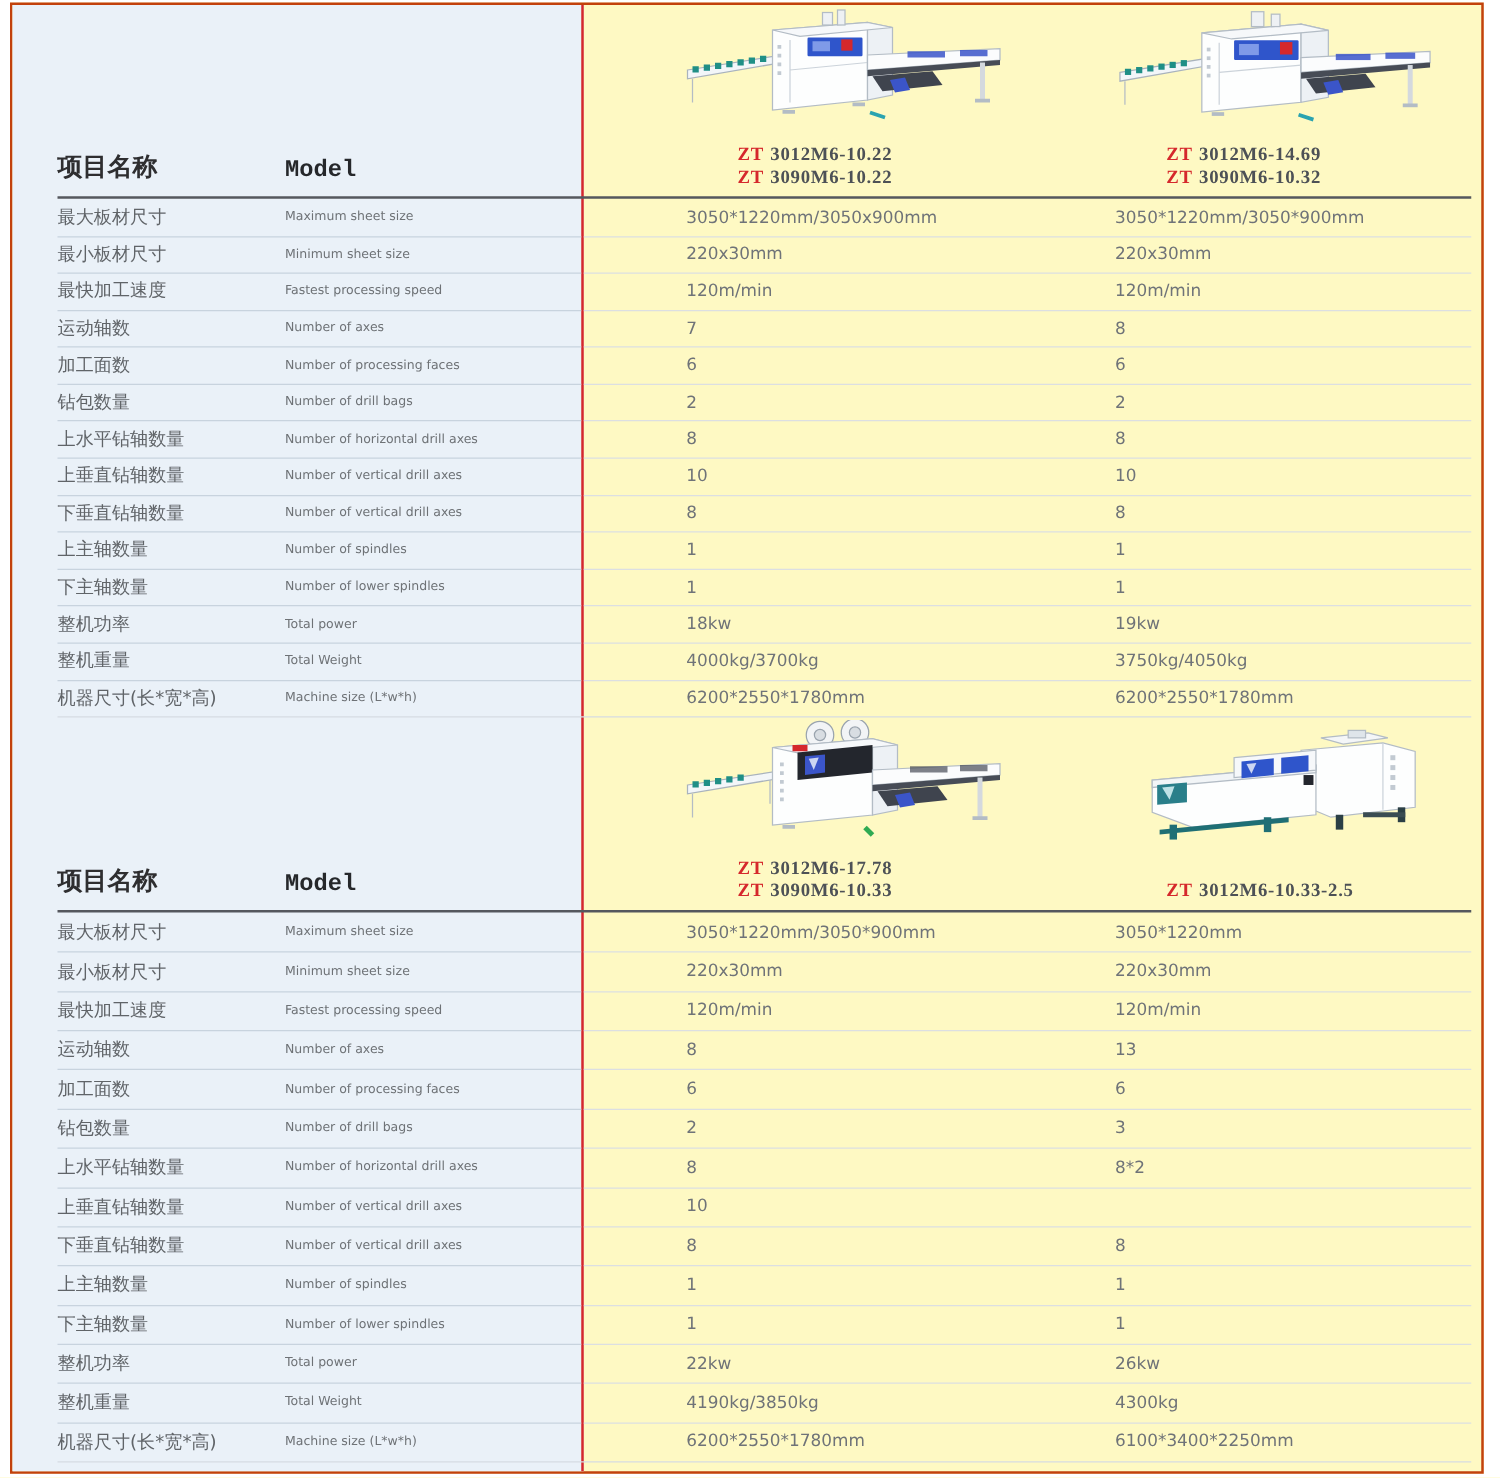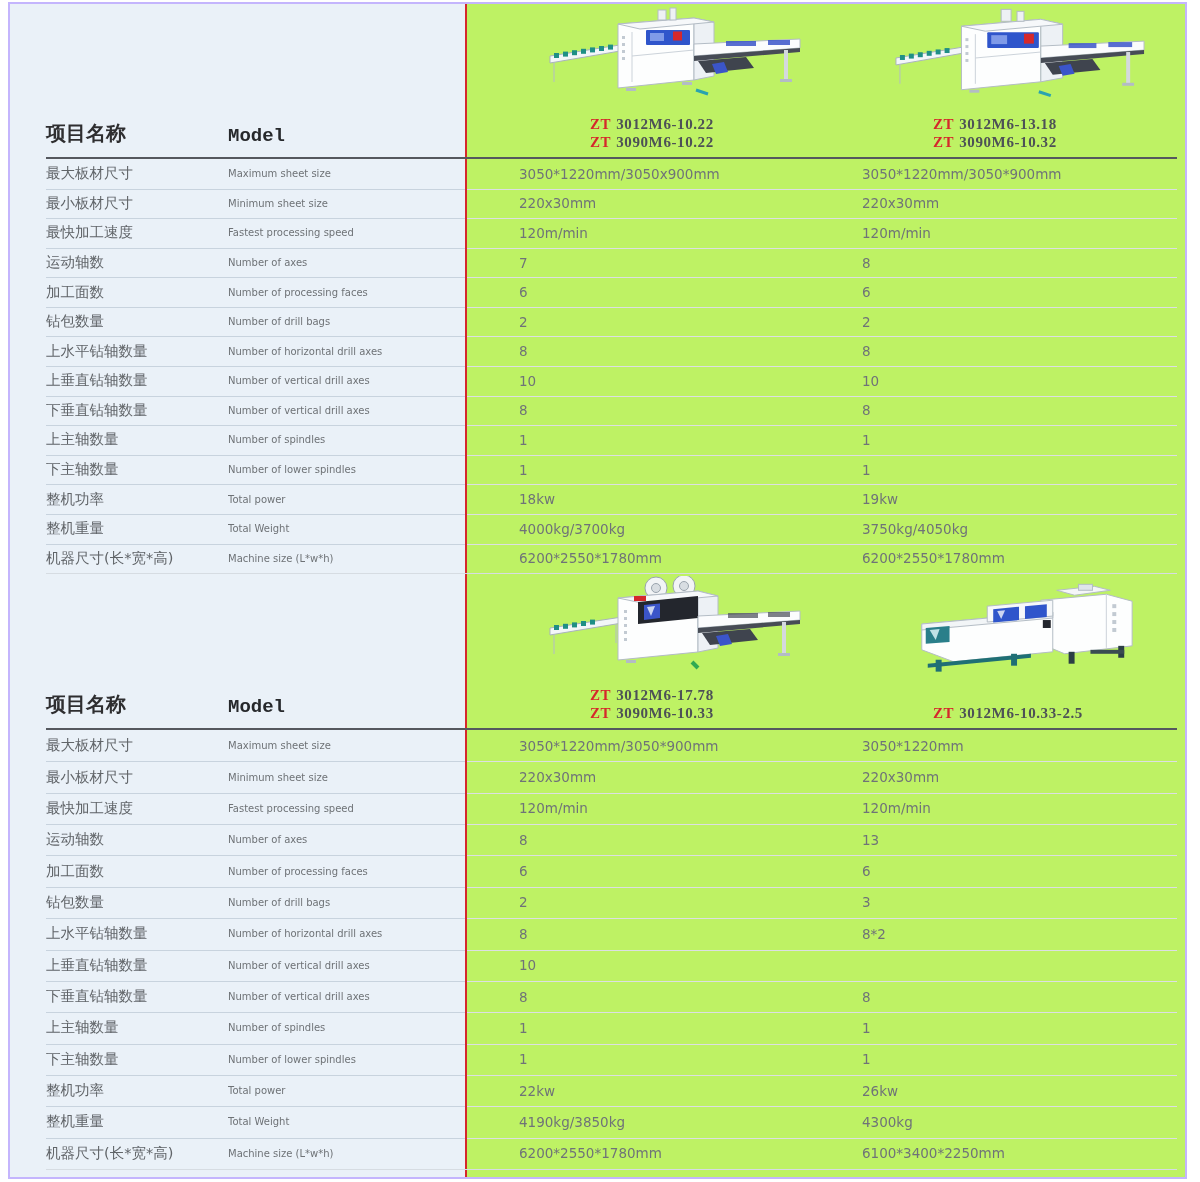--- a/index.html
+++ b/index.html
@@ -3,21 +3,21 @@
 <meta charset="utf-8">
 <style>
   html,body{margin:0;padding:0;}
   body{
     width:1200px;height:1182px;position:relative;background:#ffffff;
     font-family:"DejaVu Sans","Liberation Sans",sans-serif;
     -webkit-font-smoothing:antialiased;overflow:hidden;
   }
   .frame{
     position:absolute;left:8px;top:2px;right:13px;bottom:3px;
-    border:2px solid #c4b5fd;background:#bef264;
+    border:2px solid #c2410c;background:#fef9c3;
   }
   .left-panel{
     position:absolute;left:0;top:0;bottom:0;width:455px;
     background:#eaf1f8;border-right:2px solid #d5282c;
   }
   .sec{position:absolute;left:0;right:0;}
   .sec1{top:0;height:570px;}
   .sec2{top:570px;bottom:0;}
   .head{position:absolute;left:0;right:0;top:0;}
   .sec1 .head{height:155px;}
@@ -54,21 +54,21 @@
   .row::before{
     content:'';position:absolute;left:36px;width:419px;top:0;height:1px;background:#c8d3de;
   }
   .row::after{
     content:'';position:absolute;left:457px;right:8px;top:0;height:1px;background:#dcdfe2;
   }
   .row.first::before,.row.first::after{display:none;}
   .cell{white-space:nowrap;overflow:hidden;}
   .c-cn{width:182px;padding-left:36px;font-size:14.5px;color:#606468;}
   .c-en{width:239px;font-size:10px;color:#6e7276;}
-  .c-v1{width:222px;padding-left:52px;font-size:13.5px;color:#6f7378;}
+  .c-v1{width:222px;padding-left:82px;font-size:13.5px;color:#6f7378;}
   .c-v2{flex:1;padding-left:121px;font-size:13.5px;color:#6f7378;}
 </style>
 </head>
 <body>
 
 <div class="frame">
   <div class="left-panel"></div>
 
   <div class="sec sec1">
     <div class="head">
@@ -155,21 +155,21 @@
           <rect x="78" y="84" width="10" height="3" fill="#b3bcc5"></rect>
           <path d="M148 86 L160 90" stroke="#2aa3b0" stroke-width="3"></path>
         </svg>
       </div>
 
       <div class="models models-a">
           <div class="model-line"><span class="zt">ZT</span><span>3012M6-10.22</span></div>
           <div class="model-line"><span class="zt">ZT</span><span>3090M6-10.22</span></div>
         </div>
       <div class="models models-b">
-          <div class="model-line"><span class="zt">ZT</span><span>3012M6-13.18</span></div>
+          <div class="model-line"><span class="zt">ZT</span><span>3012M6-14.69</span></div>
           <div class="model-line"><span class="zt">ZT</span><span>3090M6-10.32</span></div>
         </div>
     </div>
     <div class="rows">
         <div class="row first">
           <div class="cell c-cn">最大板材尺寸</div>
           <div class="cell c-en">Maximum sheet size</div>
           <div class="cell c-v1">3050*1220mm/3050x900mm</div>
           <div class="cell c-v2">3050*1220mm/3050*900mm</div>
         </div>

